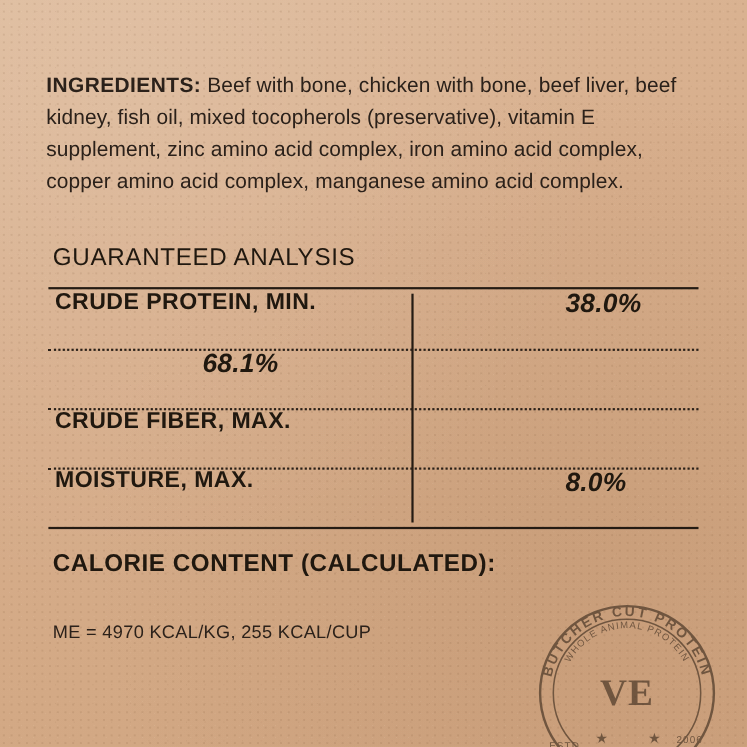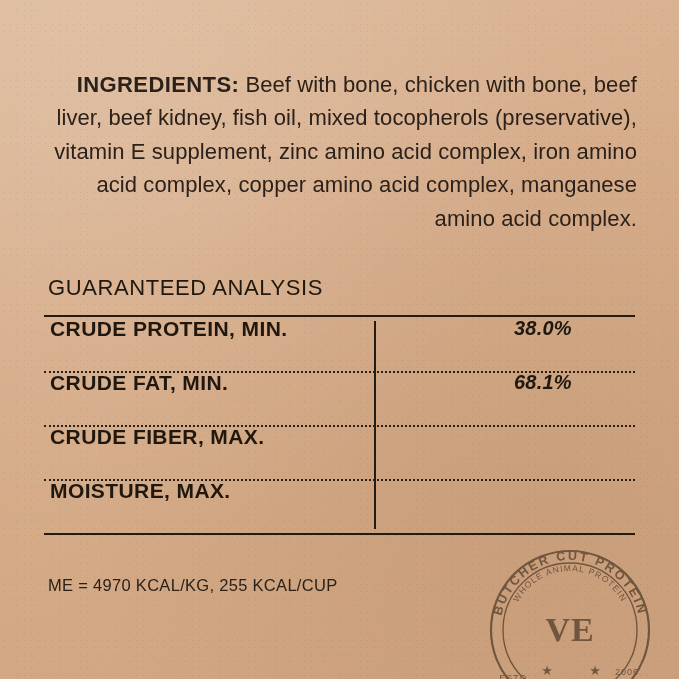--- a/index.html
+++ b/index.html
@@ -37,27 +37,26 @@
       radial-gradient(rgba(70,40,15,0.14) 0.5px, rgba(0,0,0,0) 0.9px);
     background-size: 7px 7px, 11px 11px, 17px 17px;
     background-position: 0 0, 3px 5px, 8px 2px;
   }
   .content {
     position: relative;
     padding: 46px 42px 0 42px;
   }
   
   .ingredients {
-    font-size: 22px;
+    font-size: 19px;
     line-height: 1.52;
     color: #2b211a;
     letter-spacing: 0.1px;
     margin-bottom: 40px;
     max-width: 600px;
-    text-align: right;
   }
   .ingredients .head {
     font-weight: bold;
     letter-spacing: 0.4px;
   }
   
   .ga-title {
     font-size: 22px;
     font-weight: normal;
     letter-spacing: 0.6px;
@@ -102,21 +101,21 @@
     font-size: 21px;
     font-weight: bold;
     letter-spacing: 0.4px;
     padding-left: 6px;
     box-sizing: border-box;
     text-transform: uppercase;
     color: #20180f;
   }
   .ga-value {
     flex: 1;
-    font-size: 20px;
+    font-size: 24px;
     font-style: italic;
     font-weight: bold;
     letter-spacing: 0.2px;
     padding-left: 140px;
     color: #20180f;
   }
   
   .cal-title {
     font-size: 22px;
     font-weight: bold;
@@ -163,35 +162,36 @@
 
     <div class="ga-table">
       <div class="ga-divider"></div>
 
       <div class="ga-row">
         <div class="ga-name">CRUDE PROTEIN, MIN.</div>
         <div class="ga-value">38.0%</div>
       </div>
 
       <div class="ga-row">
-        <div class="ga-name">CRUDE FAT, MIN.</div>
         <div class="ga-value">68.1%</div>
       </div>
 
       <div class="ga-row">
         <div class="ga-name">CRUDE FIBER, MAX.</div>
       </div>
 
       <div class="ga-row">
         <div class="ga-name">MOISTURE, MAX.</div>
+        <div class="ga-value">8.0%</div>
       </div>
     </div>
 
     <div class="rule-solid"></div>
 
+    <h2 class="cal-title">CALORIE CONTENT (CALCULATED):</h2>
     <div class="cal-value">ME = 4970 KCAL/KG, 255 KCAL/CUP</div>
   </div>
 
   <div class="seal">
     <svg viewBox="0 0 190 190" width="190" height="190" aria-hidden="true">
       <defs>
         <path id="arcTop" d="M 25,95 A 70,70 0 0 1 165,95"></path>
         <path id="arcTop2" d="M 36,95 A 59,59 0 0 1 154,95"></path>
         <path id="arcBottom" d="M 168,95 A 73,73 0 0 1 22,95"></path>
       </defs>

